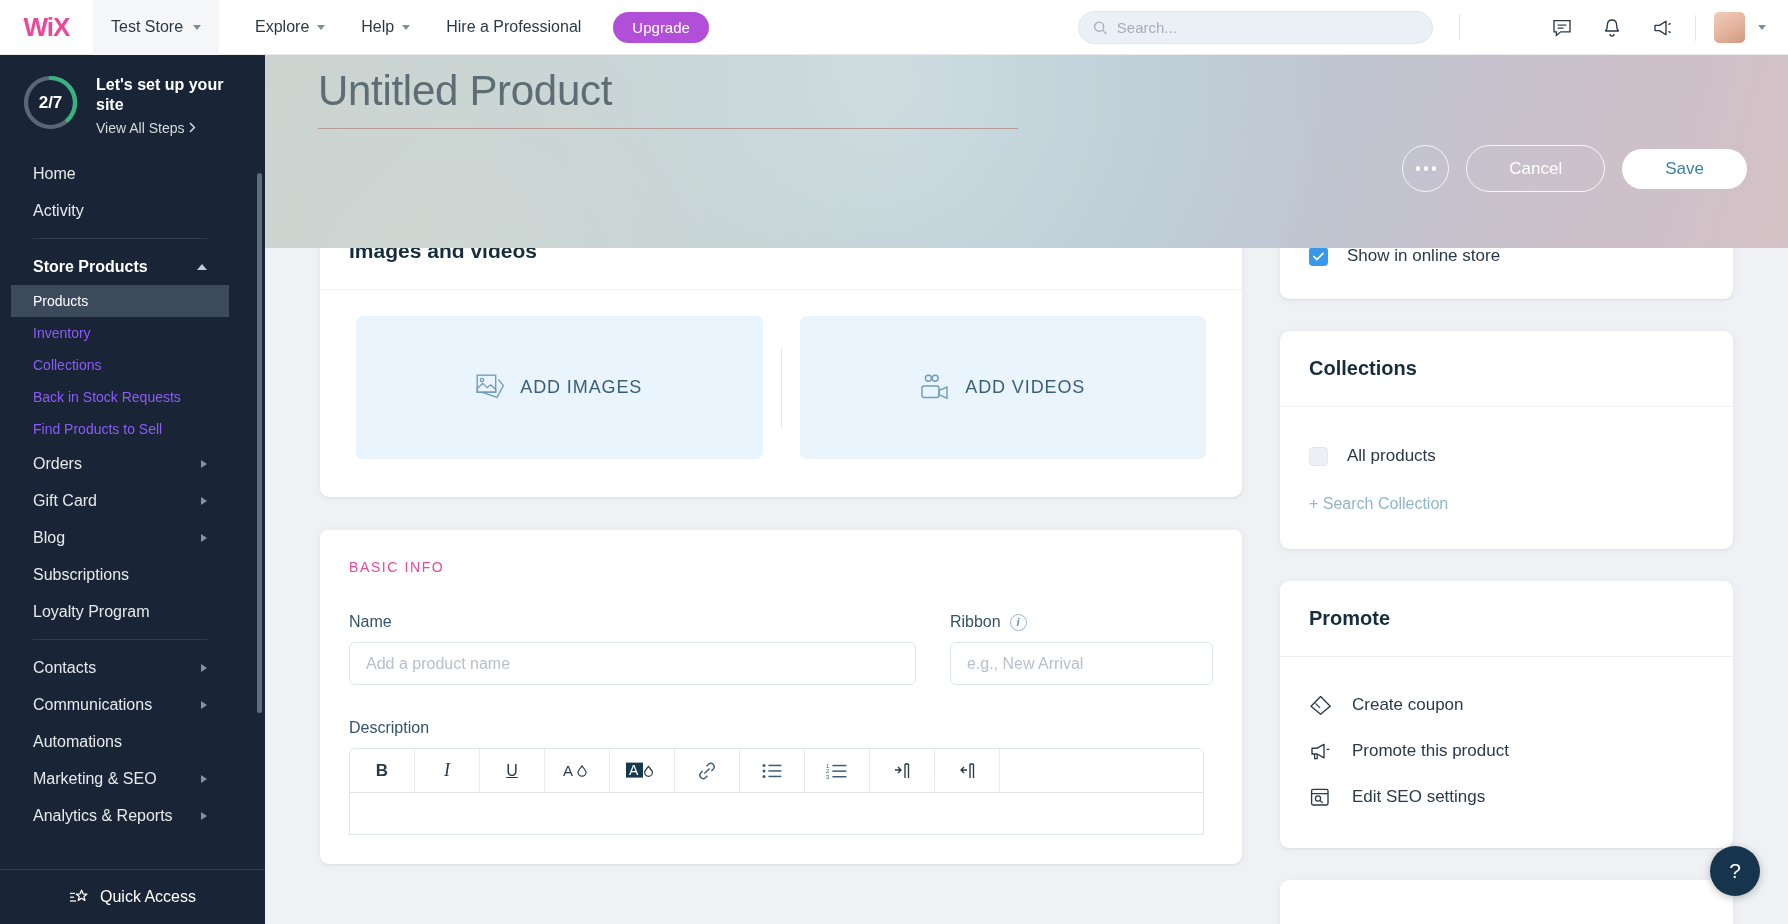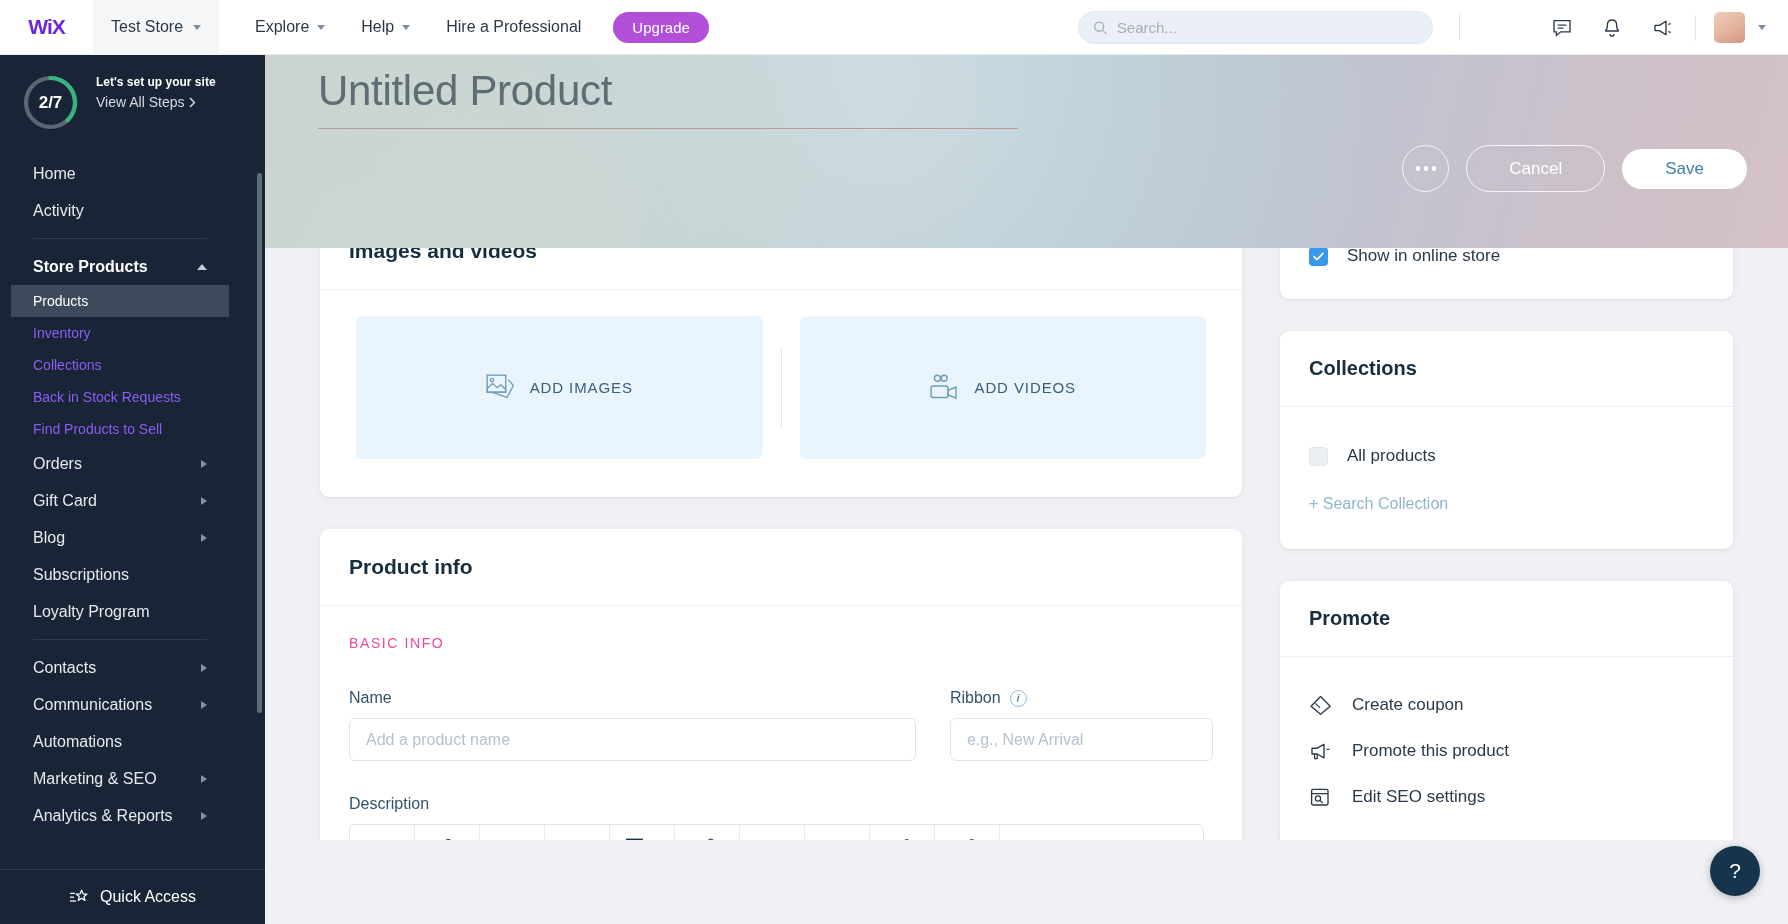--- a/index.html
+++ b/index.html
@@ -12,21 +12,21 @@
   }
 
   
   .topbar {
     position:absolute; top:0; left:0; width:1788px; height:55px;
     background:#fff; border-bottom:1px solid #e8eaed;
     display:flex; align-items:center; z-index:40;
   }
   .wix-logo {
     width:93px; display:flex; align-items:center; justify-content:center;
-    font-size:21px; font-weight:bold; letter-spacing:-1px; color:#6d28d9;
+    font-size:26px; font-weight:bold; letter-spacing:-1px; color:#ec4899;
   }
   .store-switcher {
     height:55px; padding:0 18px; display:flex; align-items:center; gap:10px;
     background:#f4f6f8; font-size:16px; color:#2b3947; font-weight:500;
     cursor:pointer;
   }
   .topnav { display:flex; align-items:center; height:55px; margin-left:18px; gap:0; }
   .topnav-item {
     display:flex; align-items:center; gap:8px; padding:0 18px; height:55px;
     font-size:16px; color:#2b3947; cursor:pointer; white-space:nowrap;
@@ -81,21 +81,21 @@
     height:100px; padding:19px 22px 0 22px; display:flex; gap:17px;
     align-items:flex-start; cursor:pointer;
   }
   .ring { position:relative; width:57px; height:57px; flex:none; }
   .ring-label {
     position:absolute; inset:0; display:flex; align-items:center;
     justify-content:center; font-size:17px; font-weight:bold; color:#fff;
   }
   .setup-text { padding-top:1px; }
   .setup-title {
-    font-size:12px; font-weight:bold; line-height:1.28; max-width:140px;
+    font-size:16px; font-weight:bold; line-height:1.28; max-width:140px;
   }
   .setup-link {
     font-size:14px; color:#d6dade; margin-top:4px;
     display:flex; align-items:center; gap:5px;
   }
   .navscroll {
     position:absolute; top:100px; left:11px; width:218px; height:730px;
     overflow:hidden;
   }
   .nav-item {
@@ -176,21 +176,21 @@
     background:transparent;
   }
   .btn-save {
     height:40px; padding:0 43px; border-radius:24px; background:#fff;
     color:#3d7fa6; font-size:17px; display:flex; align-items:center;
     justify-content:center; cursor:pointer; border:none;
   }
 
   
   .content {
-    position:absolute; top:248px; left:265px; width:1523px; height:592px;
+    position:absolute; top:248px; left:265px; width:1523px; height:676px;
     overflow:hidden;
   }
   .col-main { position:absolute; left:55px; top:-35px; width:922px; }
   .col-side { position:absolute; left:1015px; top:-35px; width:453px; }
 
   .card {
     background:#fff; border-radius:9px; margin-bottom:32px;
     box-shadow:0 1px 2px rgba(22,45,61,.07), 0 1px 10px rgba(22,45,61,.05);
     overflow:hidden;
   }
@@ -199,21 +199,21 @@
   }
   .card-head.sm { font-size:20px; }
   .card-divider { height:1px; background:#edeff2; }
   .card-body { padding:29px; }
 
   
   .media-row { display:flex; gap:0; padding:26px 36px 38px 36px; }
   .dropzone {
     flex:1; height:143px; background:#e9f4fd; border-radius:7px;
     display:flex; align-items:center; justify-content:center; gap:15px;
-    cursor:pointer; color:#3b5e78; font-size:15px; letter-spacing:.9px;
+    cursor:pointer; color:#3b5e78; font-size:18px; letter-spacing:.9px;
   }
   .dz-gap { width:37px; position:relative; }
   .dz-gap::after {
     content:""; position:absolute; left:18px; top:32px; width:1px;
     height:80px; background:#e5e9ed;
   }
 
   
   .section-label {
     font-size:14px; letter-spacing:1.6px; color:#ec4899; margin-bottom:38px;
@@ -498,21 +498,20 @@
             <circle cx="15.2" cy="4.2" r="3" fill="none" stroke="#6f9cb8" stroke-width="1.35"></circle>
             <rect x="2" y="12" width="17" height="11.5" rx="2" fill="none" stroke="#6f9cb8" stroke-width="1.4"></rect>
             <path d="M19 16.4l8-3.4v11.2l-8-3.4z" fill="none" stroke="#6f9cb8" stroke-width="1.4"></path>
           </svg>
           <span>ADD VIDEOS</span>
         </div>
       </div>
     </div>
 
     <div class="card">
-      <div class="card-head">Product info</div>
       <div class="card-divider"></div>
       <div class="card-body">
         <div class="section-label">BASIC INFO</div>
 
         <div class="field-row">
           <div class="field name">
             <div class="field-label">Name</div>
             <input class="text-input" type="text" placeholder="Add a product name" style="">
           </div>
           <div class="field ribbon">

